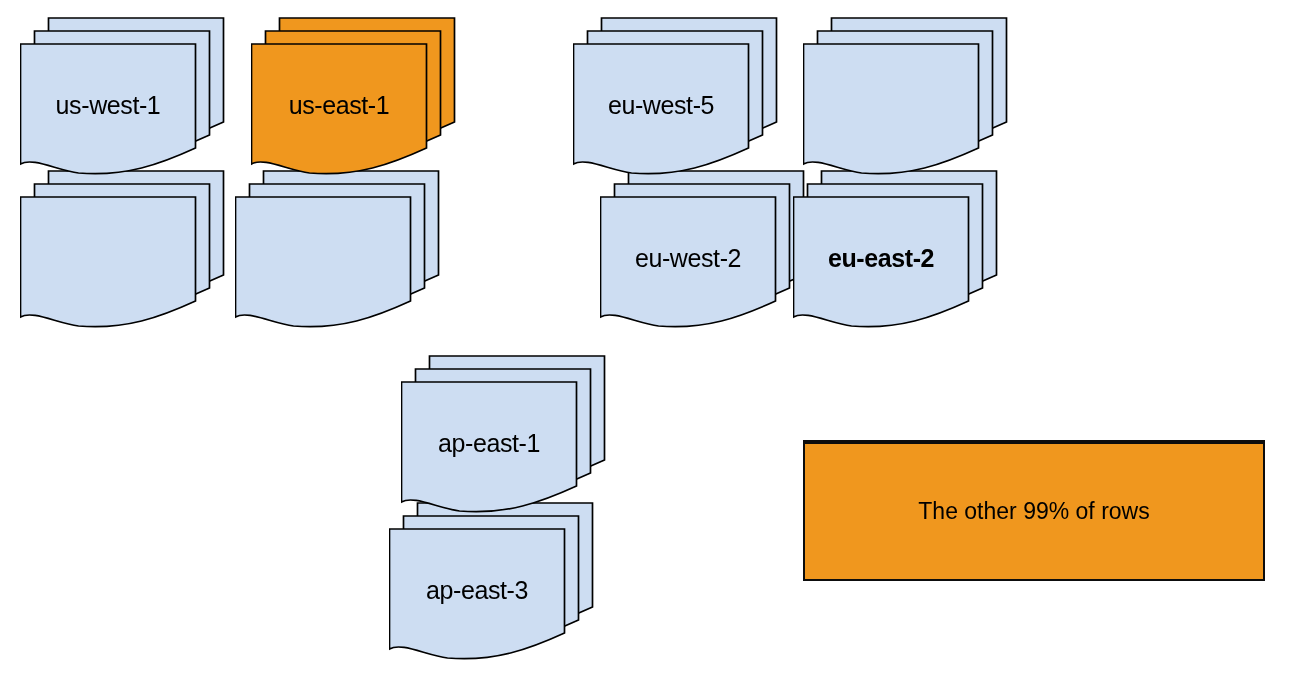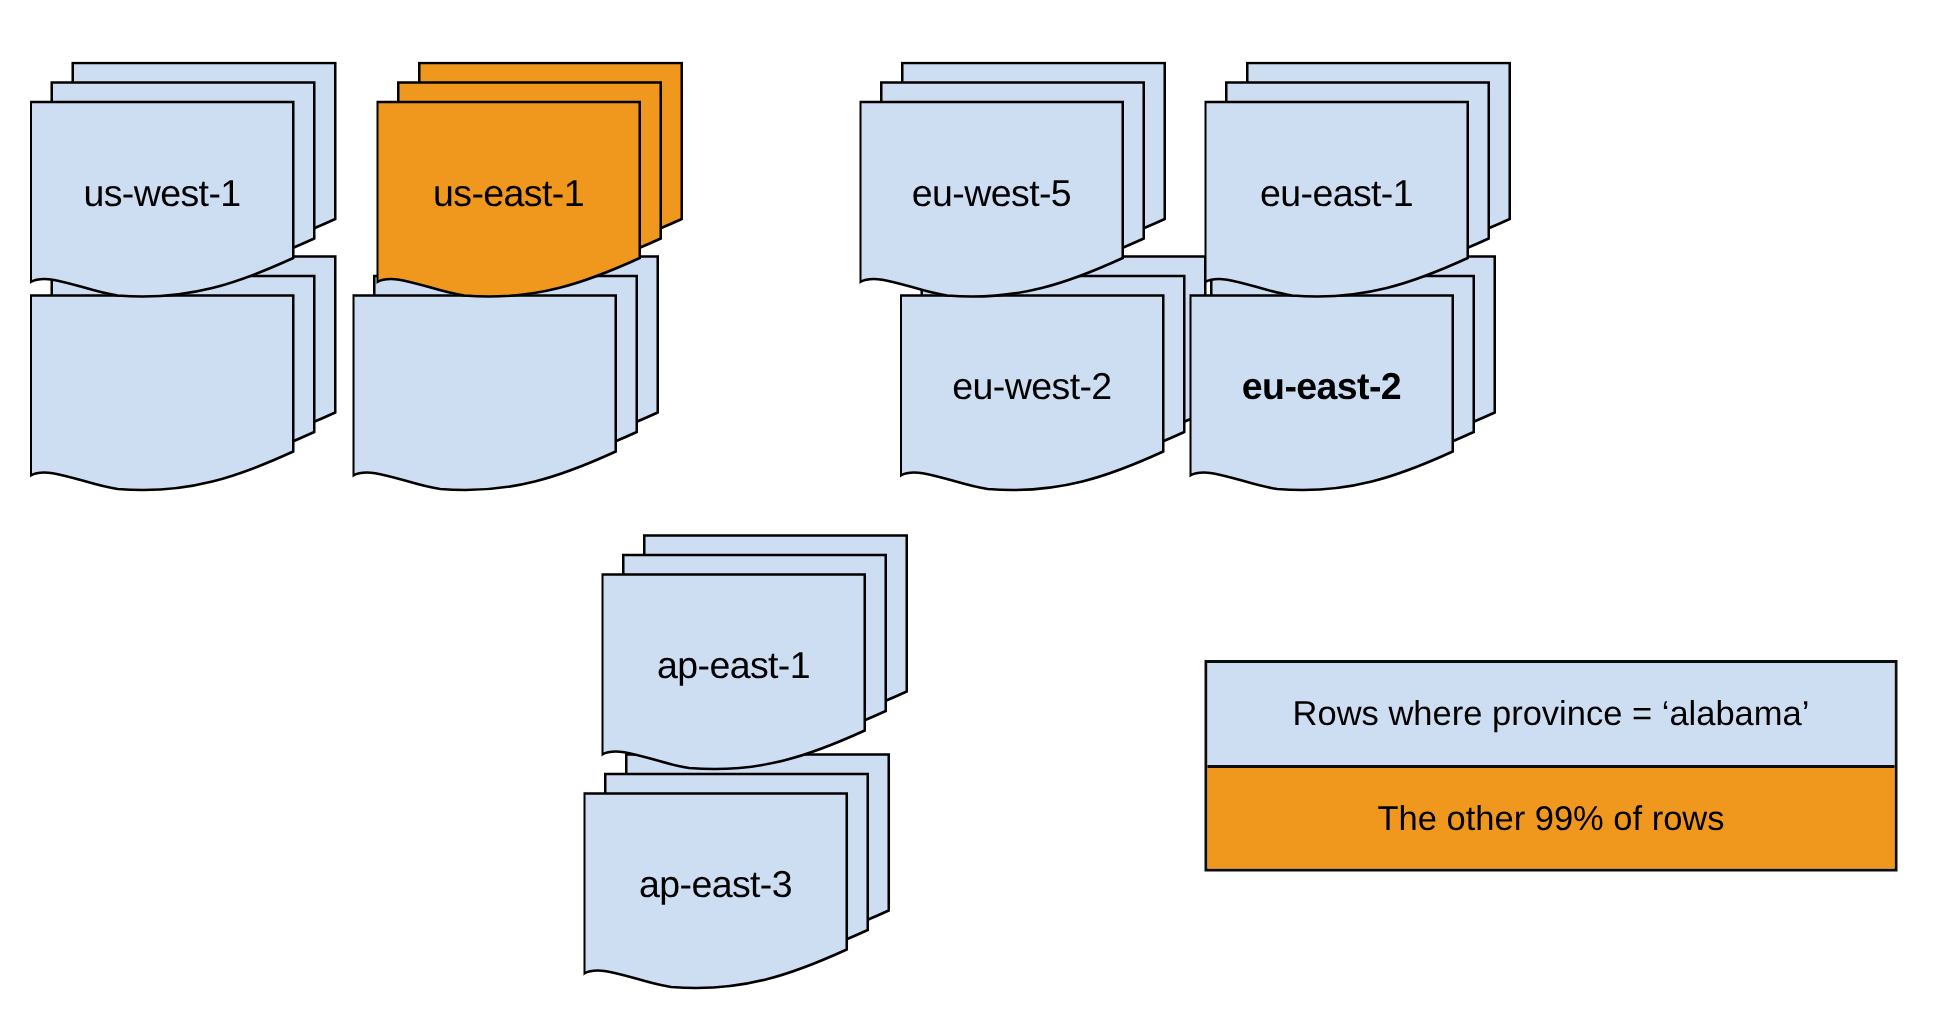--- a/index.html
+++ b/index.html
@@ -38,21 +38,21 @@
     display: flex;
     align-items: center;
     justify-content: center;
     font-size: 25px;
     letter-spacing: -0.4px;
     color: #000000;
     pointer-events: none;
     white-space: nowrap;
   }
 
-  .z-upper { z-index: 3; margin-top: 24px; }
+  .z-upper { z-index: 3; }
   .z-lower { z-index: 2; }
 
   
   .legend {
     position: absolute;
     left: 803px;
     top: 440px;
     width: 462px;
     height: 141px;
     border: 2.5px solid #0d0d0d;
@@ -105,21 +105,20 @@
     <svg width="205" height="160" viewBox="0 0 205 160">
         <use href="#doc3"></use>
       </svg>
     <div class="stack-label">eu-west-5</div>
   </div>
 
   <div class="stack z-upper" style="left:803px; top:17px;">
     <svg width="205" height="160" viewBox="0 0 205 160">
         <use href="#doc3"></use>
       </svg>
-    <div class="stack-label">eu-east-1</div>
   </div>
 
   <div class="stack z-lower" style="left:20px; top:170px;">
     <svg width="205" height="160" viewBox="0 0 205 160">
         <use href="#doc3"></use>
       </svg>
   </div>
 
   <div class="stack z-lower" style="left:235px; top:170px;">
     <svg width="205" height="160" viewBox="0 0 205 160">
@@ -134,32 +133,31 @@
     <div class="stack-label">eu-west-2</div>
   </div>
 
   <div class="stack z-lower" style="left:793px; top:170px;font-weight:bold;">
     <svg width="205" height="160" viewBox="0 0 205 160">
         <use href="#doc3"></use>
       </svg>
     <div class="stack-label">eu-east-2</div>
   </div>
 
-  <div class="stack z-upper" style="left:401px; top:332px;">
+  <div class="stack z-upper" style="left:401px; top:355px;">
     <svg width="205" height="160" viewBox="0 0 205 160">
         <use href="#doc3"></use>
       </svg>
     <div class="stack-label">ap-east-1</div>
   </div>
 
   <div class="stack z-lower" style="left:389px; top:502px;">
     <svg width="205" height="160" viewBox="0 0 205 160">
         <use href="#doc3"></use>
       </svg>
     <div class="stack-label">ap-east-3</div>
   </div>
 
   <div class="legend">
-    <div class="legend-row blue">Rows where province = ‘alabama’</div>
     <div class="legend-row orange">The other 99% of rows</div>
   </div>
 
 </div>
 
 </body></html>

